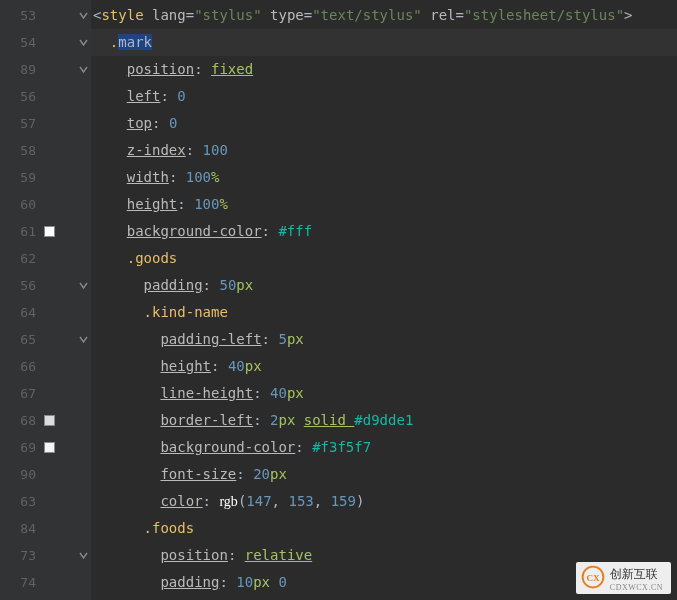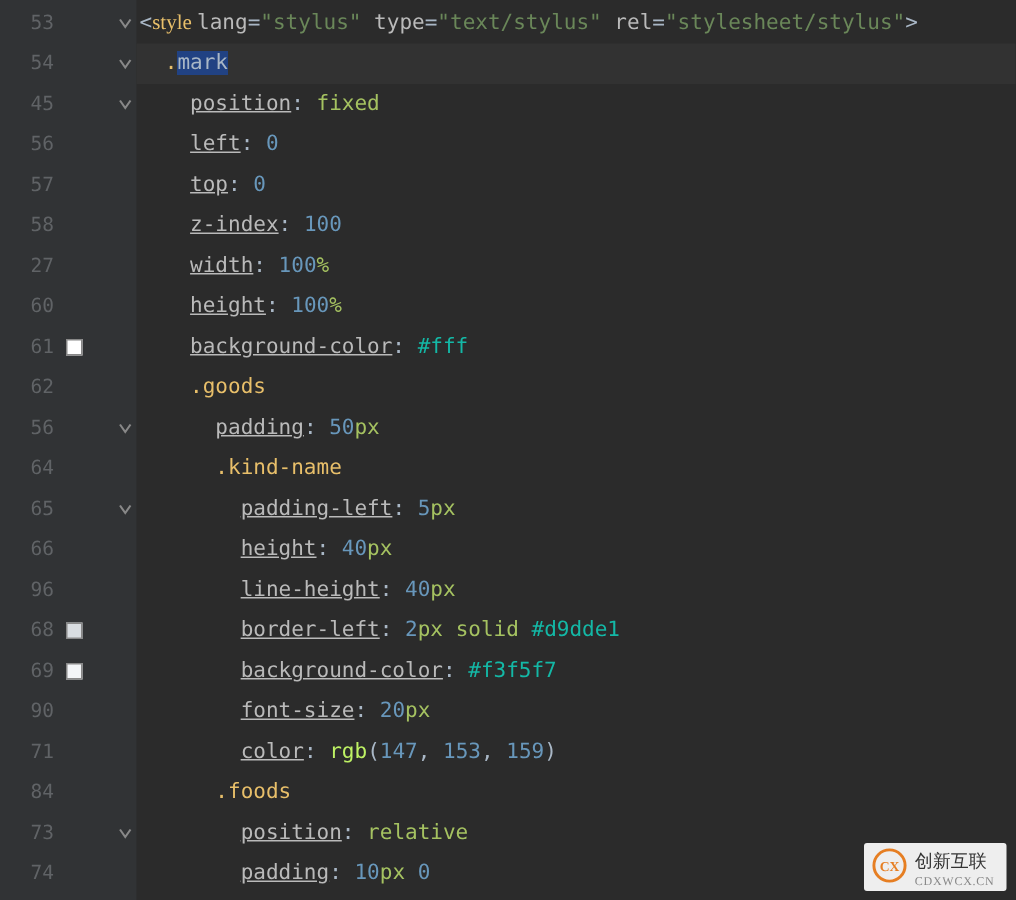--- a/index.html
+++ b/index.html
@@ -67,31 +67,31 @@
   .code {
     flex: 1;
     padding-top: 2px;
     line-height: 27px;
     white-space: pre;
     position: relative;
   }
   .code-line { height: 27px; padding-left: 2px; }
   .hl-line { background: #323232; }
   .cursor-hl { background: #214283; }
-  .t-tag    { color: #e8bf6a; font-family: Liberation Serif, serif; }
+  .t-tag    { color: #e8bf6a; }
   .t-attr   { color: #bababa; }
   .t-op     { color: #a9b7c6; }
   .t-str    { color: #6a8759; }
   .t-sel    { color: #e8bf6a; }
   .t-prop   { color: #bababa; text-decoration: underline; }
-  .t-val    { color: #a5c261; }
+  .t-val    { color: #a5c261; text-decoration: underline; }
   .t-num    { color: #6897bb; }
   .t-unit   { color: #a5c261; }
   .t-hex    { color: #14b8a6; }
-  .t-func   { color: #bef264; }
+  .t-func   { color: #ffffff; font-family: Liberation Serif, serif; }
   .t-punc   { color: #a9b7c6; }
   .watermark {
     position: absolute;
     right: 6px;
     bottom: 6px;
     background: rgba(255,255,255,0.92);
     padding: 4px 8px 2px 34px;
     font-family: Liberation Serif, serif;
     font-size: 12px;
     color: #333;
@@ -104,37 +104,37 @@
   }
 </style>
 </head>
 <body>
 
 <div class="editor">
   <div class="gutter">
     <div class="line-numbers" id="line-numbers">
         <div>53</div>
         <div>54</div>
-        <div>45</div>
+        <div>89</div>
         <div>56</div>
         <div>57</div>
         <div>58</div>
-        <div>27</div>
+        <div>59</div>
         <div>60</div>
         <div>61</div>
         <div>62</div>
         <div>56</div>
         <div>64</div>
         <div>65</div>
         <div>66</div>
-        <div>96</div>
+        <div>67</div>
         <div>68</div>
         <div>69</div>
         <div>90</div>
-        <div>71</div>
+        <div>63</div>
         <div>84</div>
         <div>73</div>
         <div>74</div>
       </div>
     <div class="markers" id="markers">
         <div class="row">
           <div class="fold">
             <svg width="9" height="9" viewBox="0 0 9 9">
               <path d="M1 2 L4.5 7 L8 2" fill="none" stroke="#888" stroke-width="1.4"></path>
             </svg>

